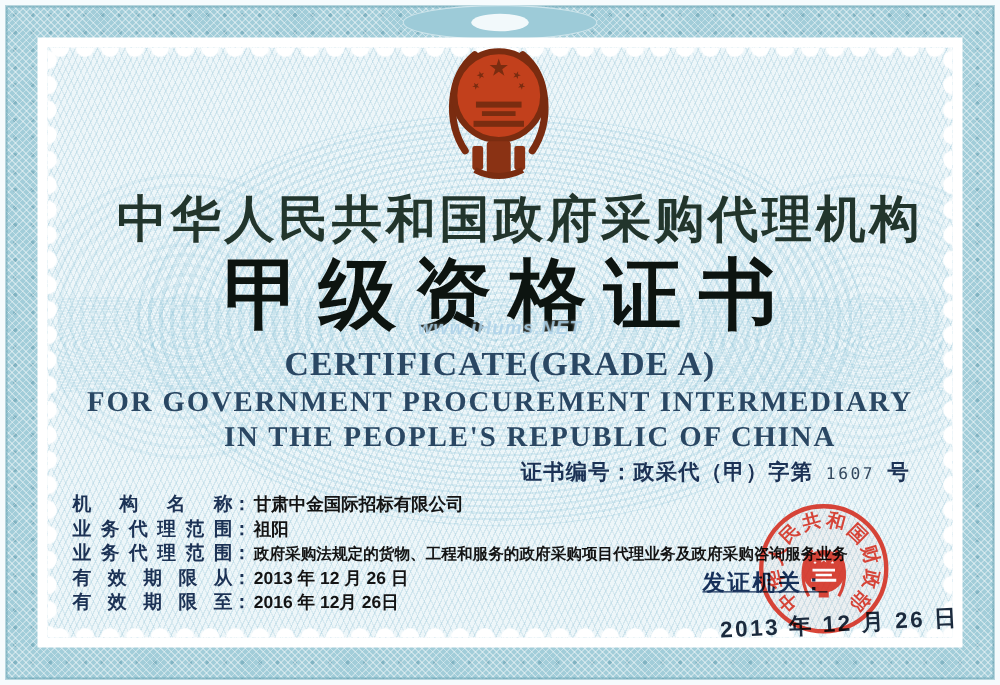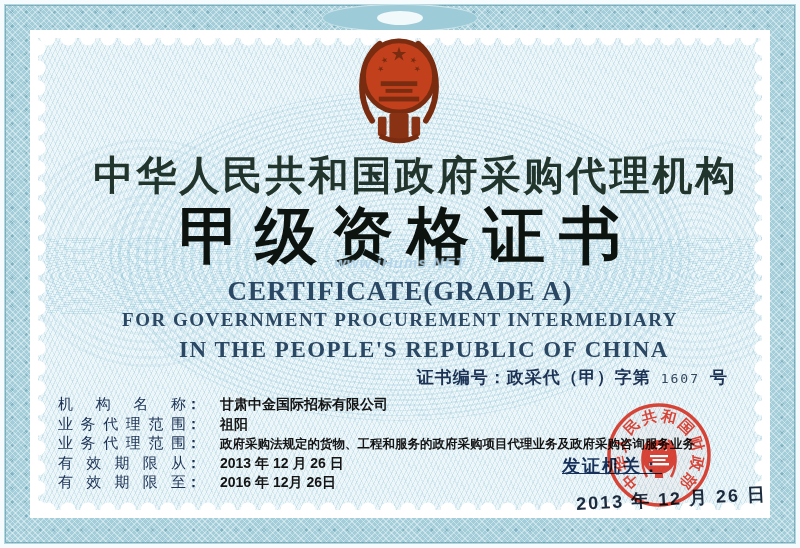--- a/index.html
+++ b/index.html
@@ -74,38 +74,38 @@
     font-size:40px;letter-spacing:3px;color:#22352c;padding-left:32px;
   }
   .title-grade{
     position:absolute;left:0;right:0;top:194px;text-align:center;
     font-family:"Liberation Serif", serif;font-weight:bold;
     font-size:62px;letter-spacing:14px;text-indent:14px;color:#0d1410;
   }
   .en{position:absolute;left:0;right:0;text-align:center;
     font-family:"Liberation Serif", serif;color:#2a4763;font-weight:600;}
   .en1{top:276px;font-size:27px;letter-spacing:1px;}
-  .en2{top:309px;font-size:19px;letter-spacing:1.5px;}
+  .en2{top:309px;font-size:23px;letter-spacing:1.5px;}
   .en3{top:337px;font-size:23px;letter-spacing:1.5px;padding-left:48px;}
   .certno{
     position:absolute;top:366px;right:72px;
     font-size:17px;font-weight:bold;color:#1c3255;letter-spacing:1px;
   }
   .certno .num{
     font-family:"DejaVu Sans Mono", monospace;font-size:13px;font-weight:normal;
     color:#33475e;letter-spacing:2px;padding:0 10px;
   }
   .fields{position:absolute;left:58px;top:394px;width:700px;}
   .field-row{height:19.5px;line-height:19px;white-space:nowrap;}
   .flabel{
     display:inline-block;width:128px;text-align:justify;text-align-last:justify;
-    font-size:15px;font-weight:normal;color:#1c3255;vertical-align:top;
+    font-size:15px;font-weight:bold;color:#1c3255;vertical-align:top;
   }
   .fcolon{font-size:15px;font-weight:bold;color:#1c3255;}
-  .fvalue{font-size:14px;font-weight:bold;color:#141414;margin-left:19px;}
+  .fvalue{font-size:14px;font-weight:bold;color:#141414;margin-left:2px;}
   .field-row.scope .fvalue{font-size:12.5px;letter-spacing:0;}
   .issuer-label{
     position:absolute;left:562px;top:454px;
     font-size:18px;font-weight:bold;color:#16305a;letter-spacing:2px;text-decoration:underline;
   }
   .issuer-date{
     position:absolute;left:576px;top:487px;
     font-size:18px;font-weight:bold;color:#1b2a3d;letter-spacing:2px;
     transform:rotate(-3deg);
   }

